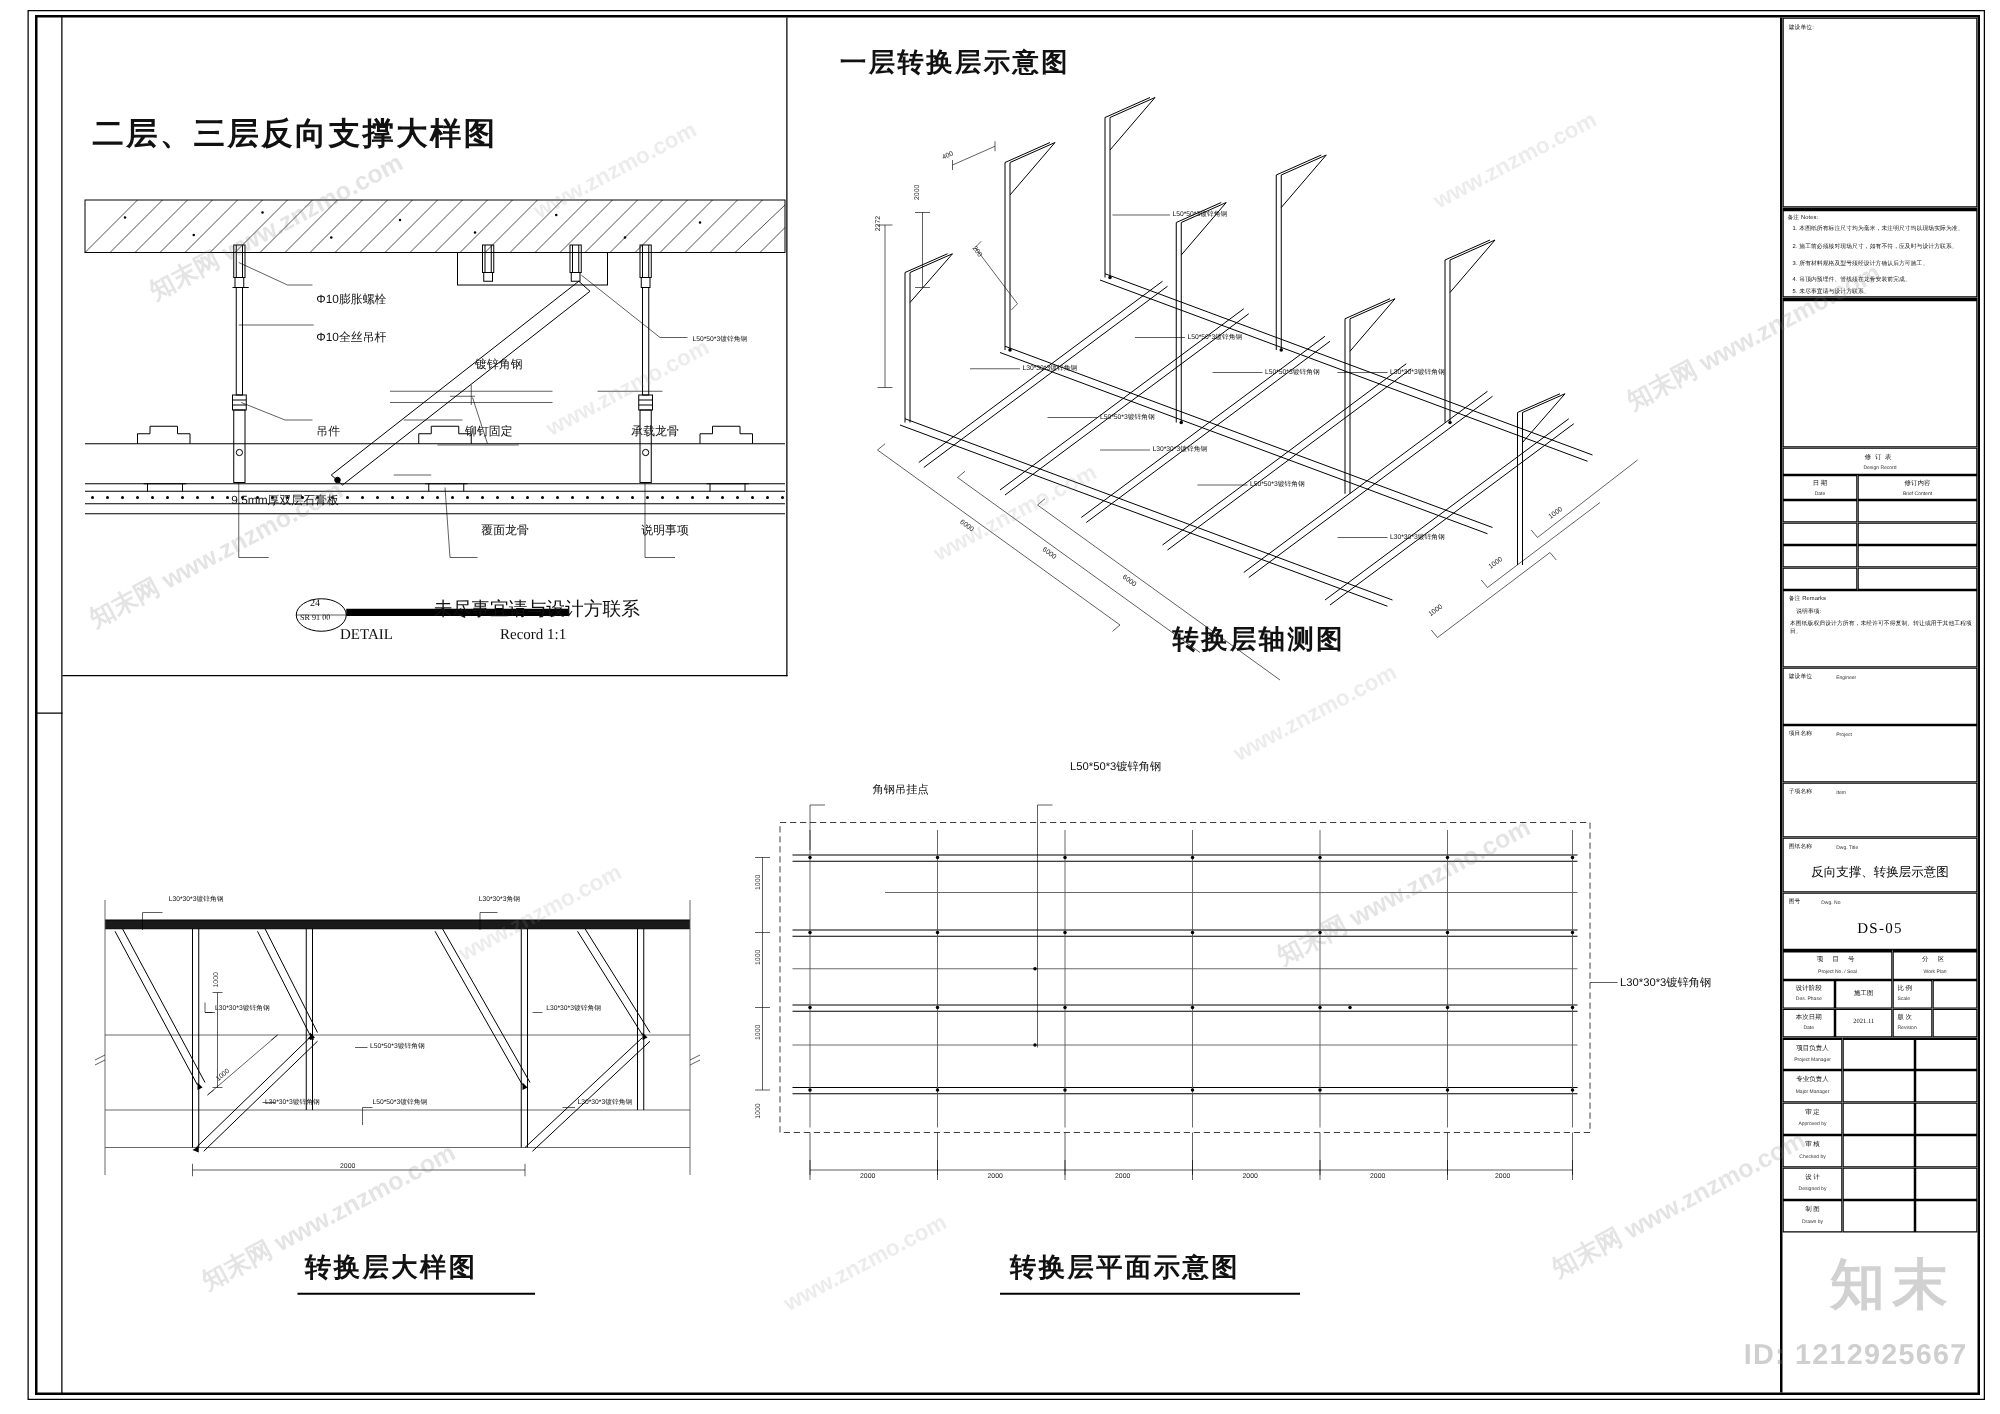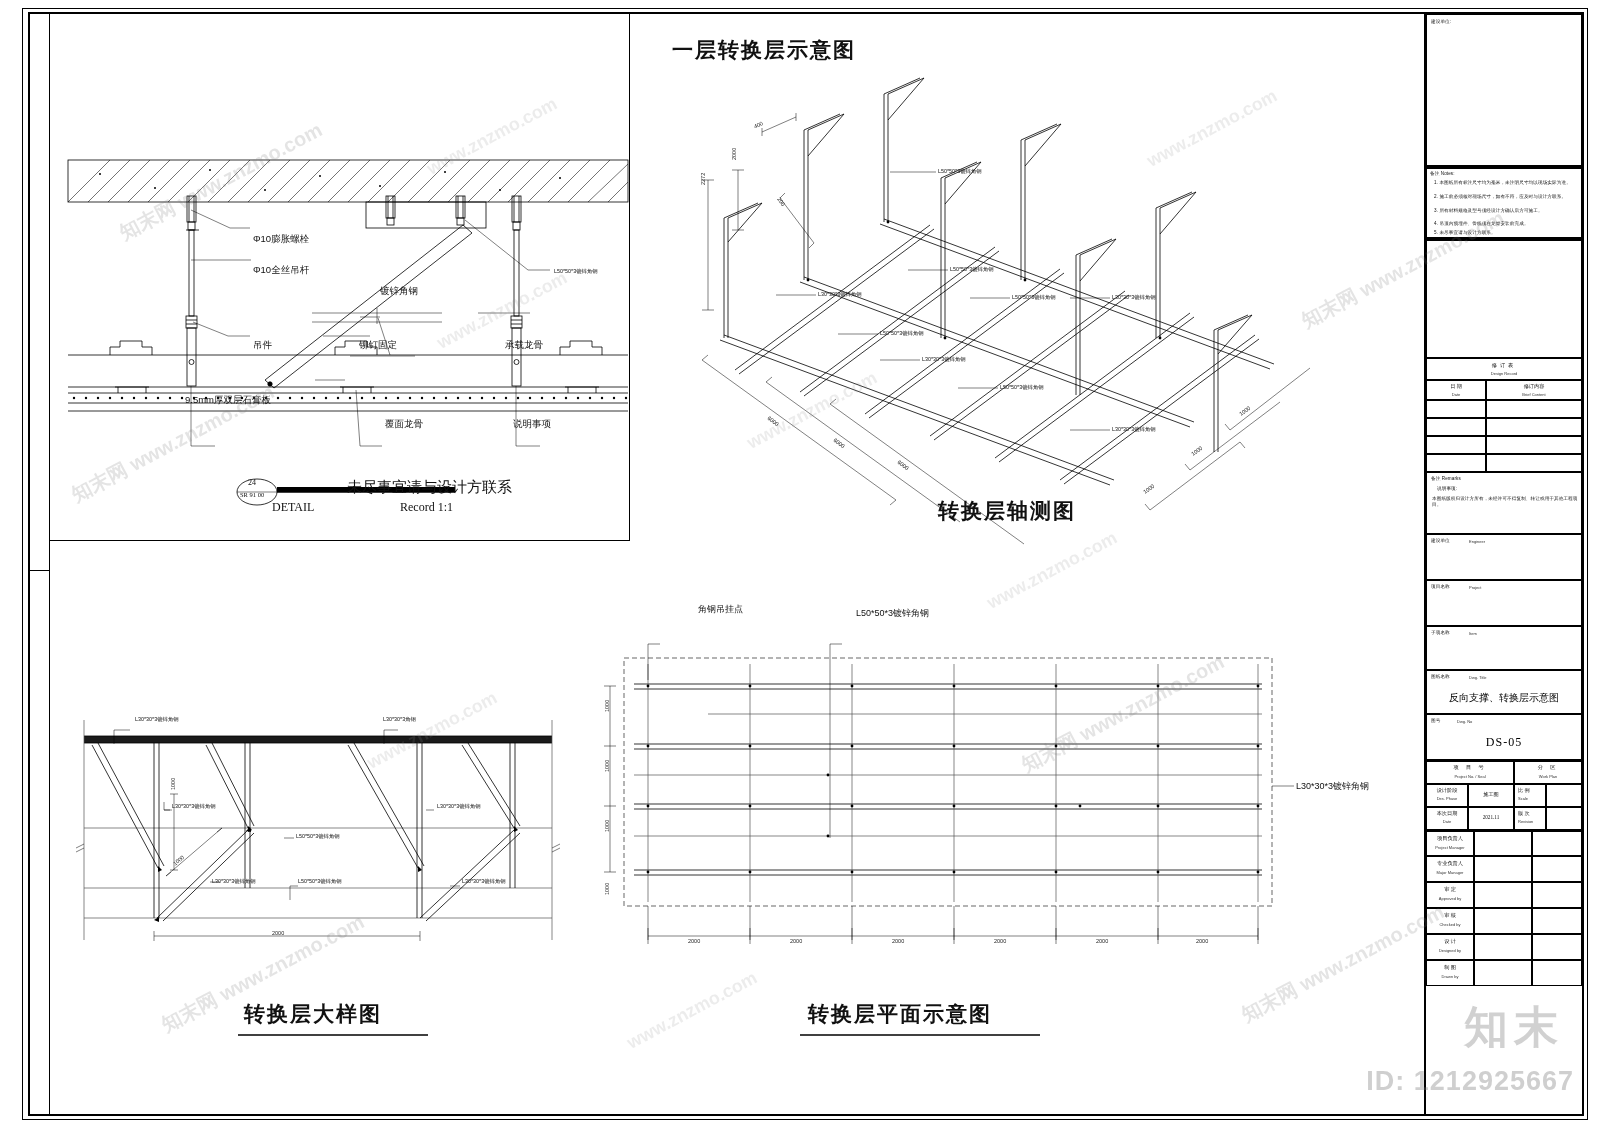--- a/index.html
+++ b/index.html
@@ -51,35 +51,36 @@
   .wm{position:absolute;color:rgba(120,120,120,.20);
       font-family:"Liberation Sans",sans-serif;font-weight:700;
       transform:rotate(-28deg);pointer-events:none;white-space:nowrap;}
   .wm2{position:absolute;color:rgba(140,140,140,.17);
       font-family:"Liberation Sans",sans-serif;font-weight:700;
       transform:rotate(-28deg);pointer-events:none;white-space:nowrap;}
   .wm-brand{position:absolute;right:36px;bottom:74px;
       font-family:"Liberation Sans",sans-serif;font-weight:700;font-size:44px;
       color:rgba(90,90,90,.28);letter-spacing:6px;}
   .wm-id{position:absolute;right:26px;bottom:34px;
-      font-family:"Liberation Sans",sans-serif;font-weight:700;font-size:27px;
+      font-family:"Liberation Sans",sans-serif;font-weight:700;font-size:23px;
       color:rgba(110,110,110,.33);letter-spacing:1px;}
   .hatch-slab{fill:none;stroke:#000;stroke-width:.55;}
 </style>
 </head>
 <body>
 
 <div class="sheet">
 
   <div class="border-outer"></div>
   <div class="border-inner"></div>
   <div class="left-strip"></div>
   <div class="strip-div"></div>
   <div class="panel-a"></div>
 
+  <div class="t cn-title" style="left:74px;top:90px;font-size:25px;">二层、三层反向支撑大样图</div>
 
   <svg width="600" height="400" style="left:60px;top:150px;">
 
     <rect x="8" y="10" width="560" height="42" class="ln"></rect>
     <g class="hatch-slab">
       <path d="M8 52 L50 10 M28 52 L70 10 M48 52 L90 10 M68 52 L110 10 M88 52 L130 10
                M108 52 L150 10 M128 52 L170 10 M148 52 L190 10 M168 52 L210 10
                M188 52 L230 10 M208 52 L250 10 M228 52 L270 10 M248 52 L290 10
                M268 52 L310 10 M288 52 L330 10 M308 52 L350 10 M328 52 L370 10
                M348 52 L390 10 M368 52 L410 10 M388 52 L430 10 M408 52 L450 10
@@ -226,21 +227,21 @@
       <path d="M255 230 L285 230"></path>
       <path d="M418 163 L470 163"></path>
     </g>
   </svg>
 
   <div class="t lbl" style="left:253px;top:233px;">Φ10膨胀螺栓</div>
   <div class="t lbl" style="left:253px;top:264px;">Φ10全丝吊杆</div>
   <div class="t lbl" style="left:253px;top:339px;">吊件</div>
   <div class="t lbl" style="left:380px;top:285px;">镀锌角钢</div>
   <div class="t tiny" style="left:554px;top:268px;">L50*50*3镀锌角钢</div>
-  <div class="t lbl" style="left:359px;top:339px;">铆钉固定</div>
+  <div class="t lbl" style="left:372px;top:339px;">铆钉固定</div>
   <div class="t lbl" style="left:505px;top:339px;">承载龙骨</div>
   <div class="t lbl" style="left:185px;top:394px;">9.5mm厚双层石膏板</div>
   <div class="t lbl" style="left:385px;top:418px;">覆面龙骨</div>
   <div class="t lbl" style="left:513px;top:418px;">说明事项</div>
 
   <svg width="340" height="50" style="left:235px;top:470px;">
     <ellipse cx="22" cy="22" rx="20" ry="13" class="ln"></ellipse>
     <path d="M2 22 h40" class="ln-t"></path>
     <rect x="42" y="17" width="178" height="5" fill="#000"></rect>
     <path d="M42 22 h178" class="ln-h"></path>
@@ -518,21 +519,21 @@
 
     <g class="ln-t">
       <path d="M58 316 h610"></path>
       <path d="M58 308 v16 M160 308 v16 M262 308 v16 M364 308 v16
                M466 308 v16 M568 308 v16 M668 308 v16"></path>
       <path d="M58 286 v34 M160 286 v34 M262 286 v34 M364 286 v34
                M466 286 v34 M568 286 v34 M668 286 v34"></path>
     </g>
   </svg>
 
-  <div class="t lbl" style="left:698px;top:603px;font-size:9px;">角钢吊挂点</div>
+  <div class="t lbl" style="left:698px;top:625px;font-size:9px;">角钢吊挂点</div>
   <div class="t lbl" style="left:856px;top:607px;font-size:9px;">L50*50*3镀锌角钢</div>
   <div class="t lbl" style="left:1296px;top:780px;font-size:9px;">L30*30*3镀锌角钢</div>
 
   <div class="t dim" style="left:604px;top:712px;transform:rotate(-90deg);transform-origin:left top;">1000</div>
   <div class="t dim" style="left:604px;top:772px;transform:rotate(-90deg);transform-origin:left top;">1000</div>
   <div class="t dim" style="left:604px;top:832px;transform:rotate(-90deg);transform-origin:left top;">1000</div>
   <div class="t dim" style="left:604px;top:895px;transform:rotate(-90deg);transform-origin:left top;">1000</div>
 
   <div class="t dim" style="left:688px;top:938px;">2000</div>
   <div class="t dim" style="left:790px;top:938px;">2000</div>

